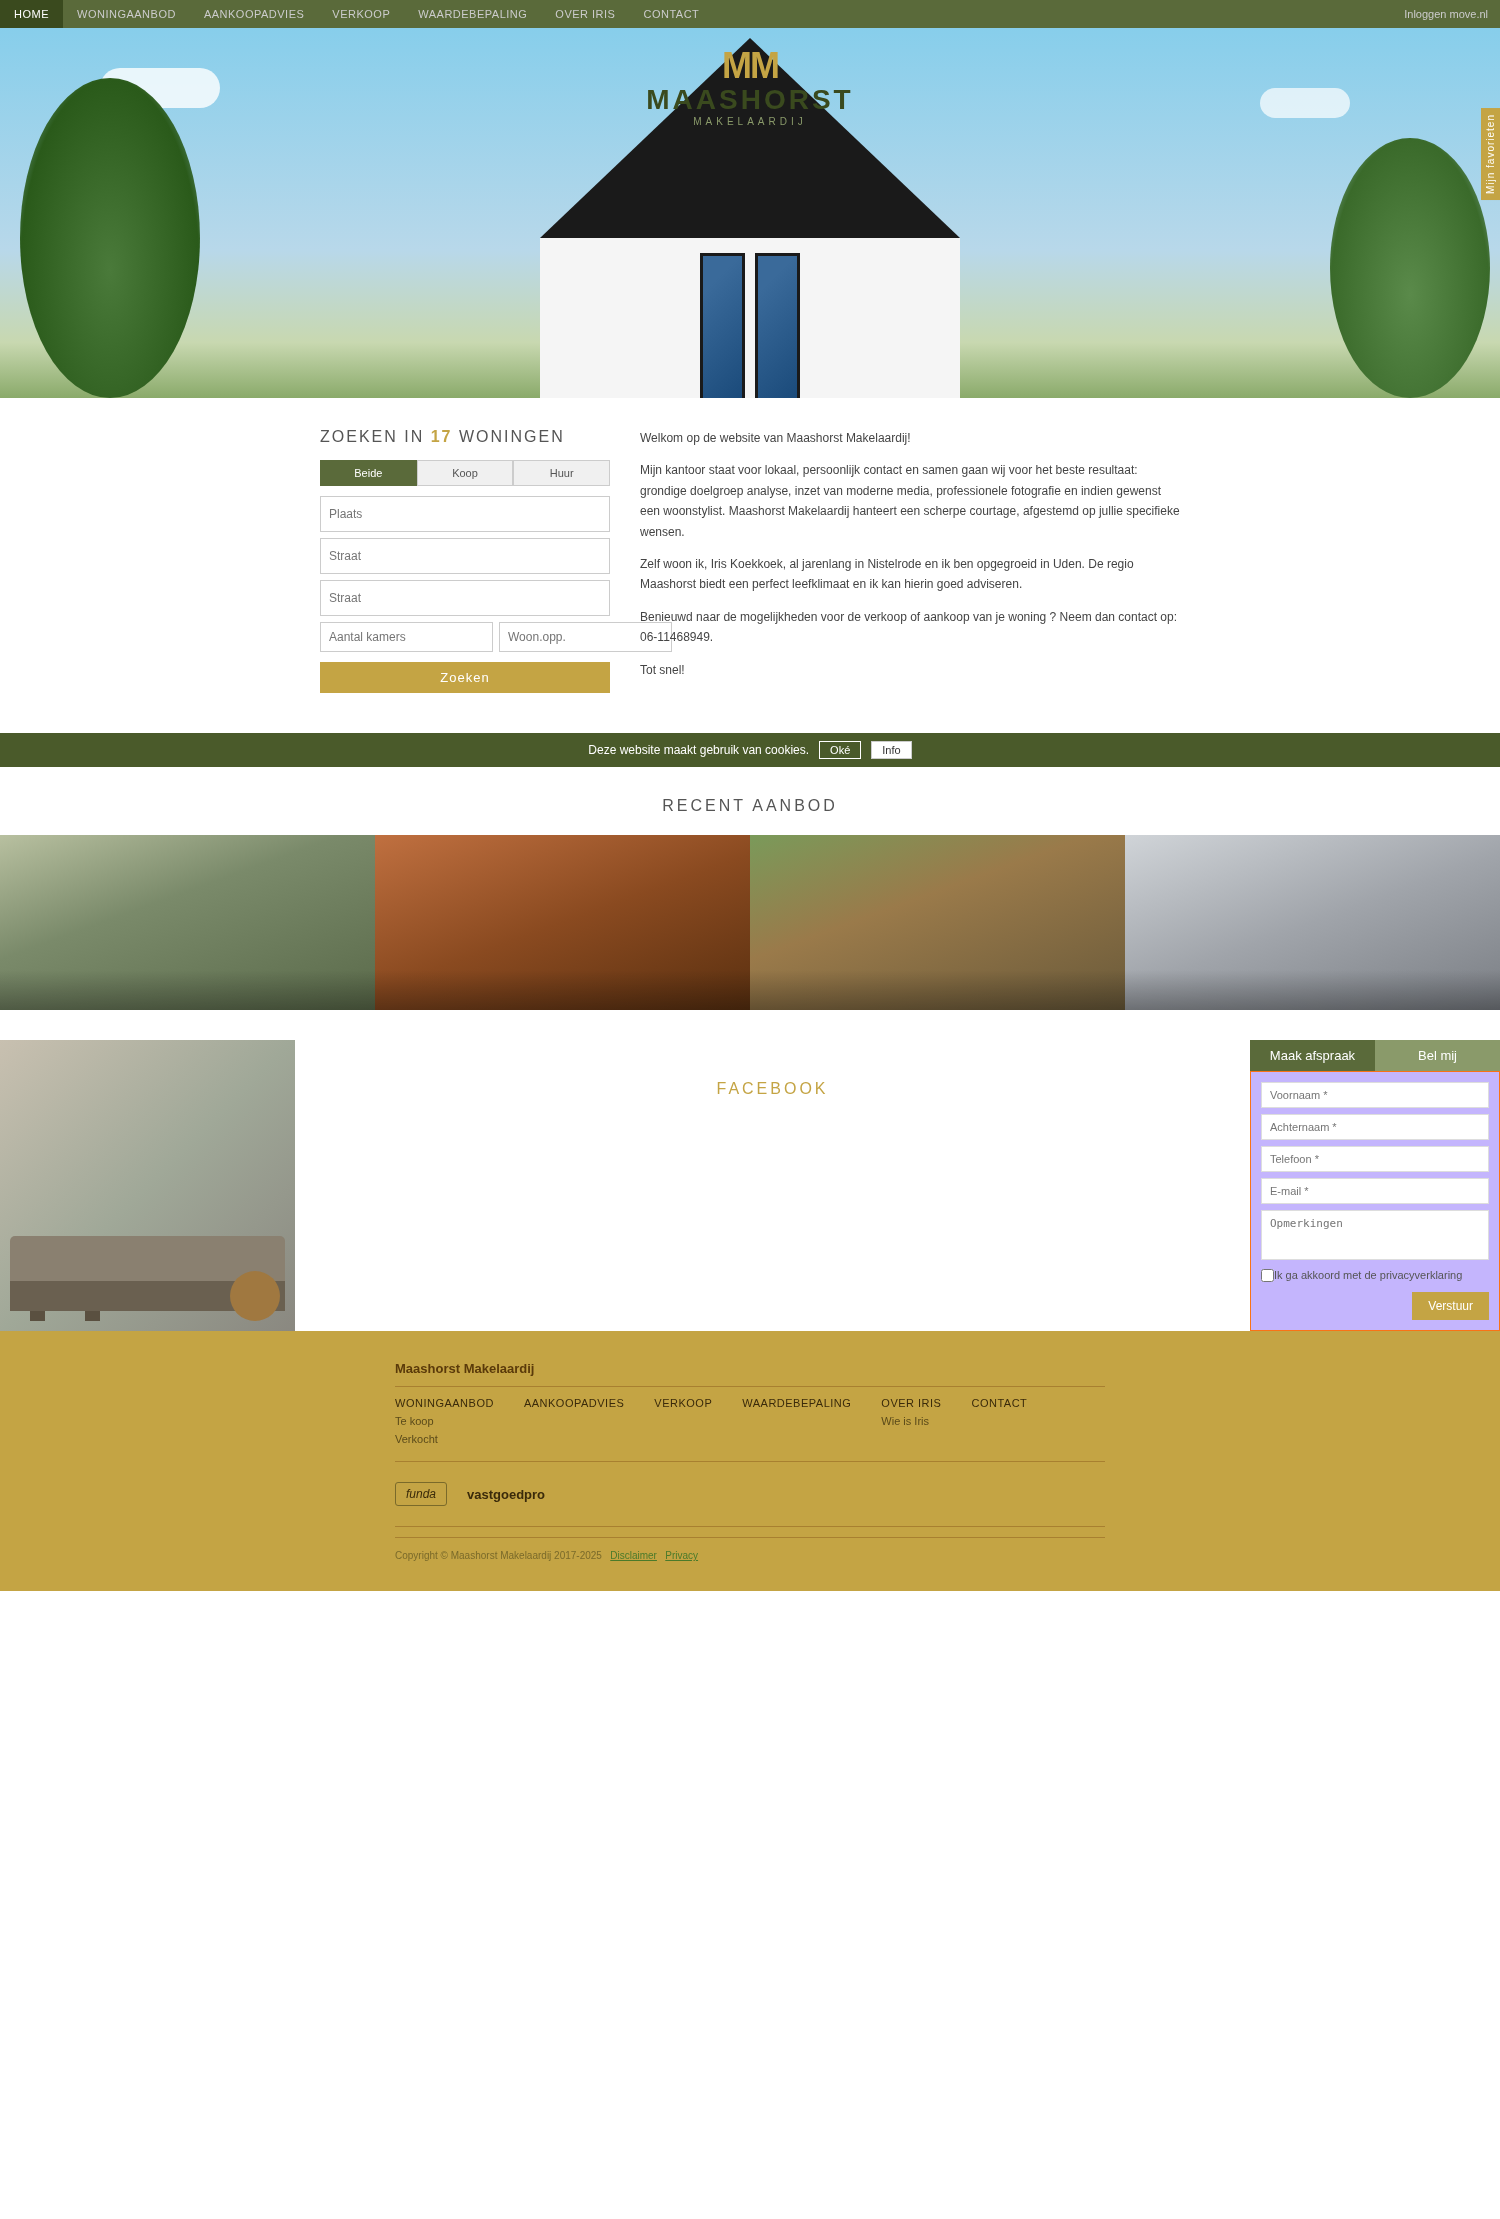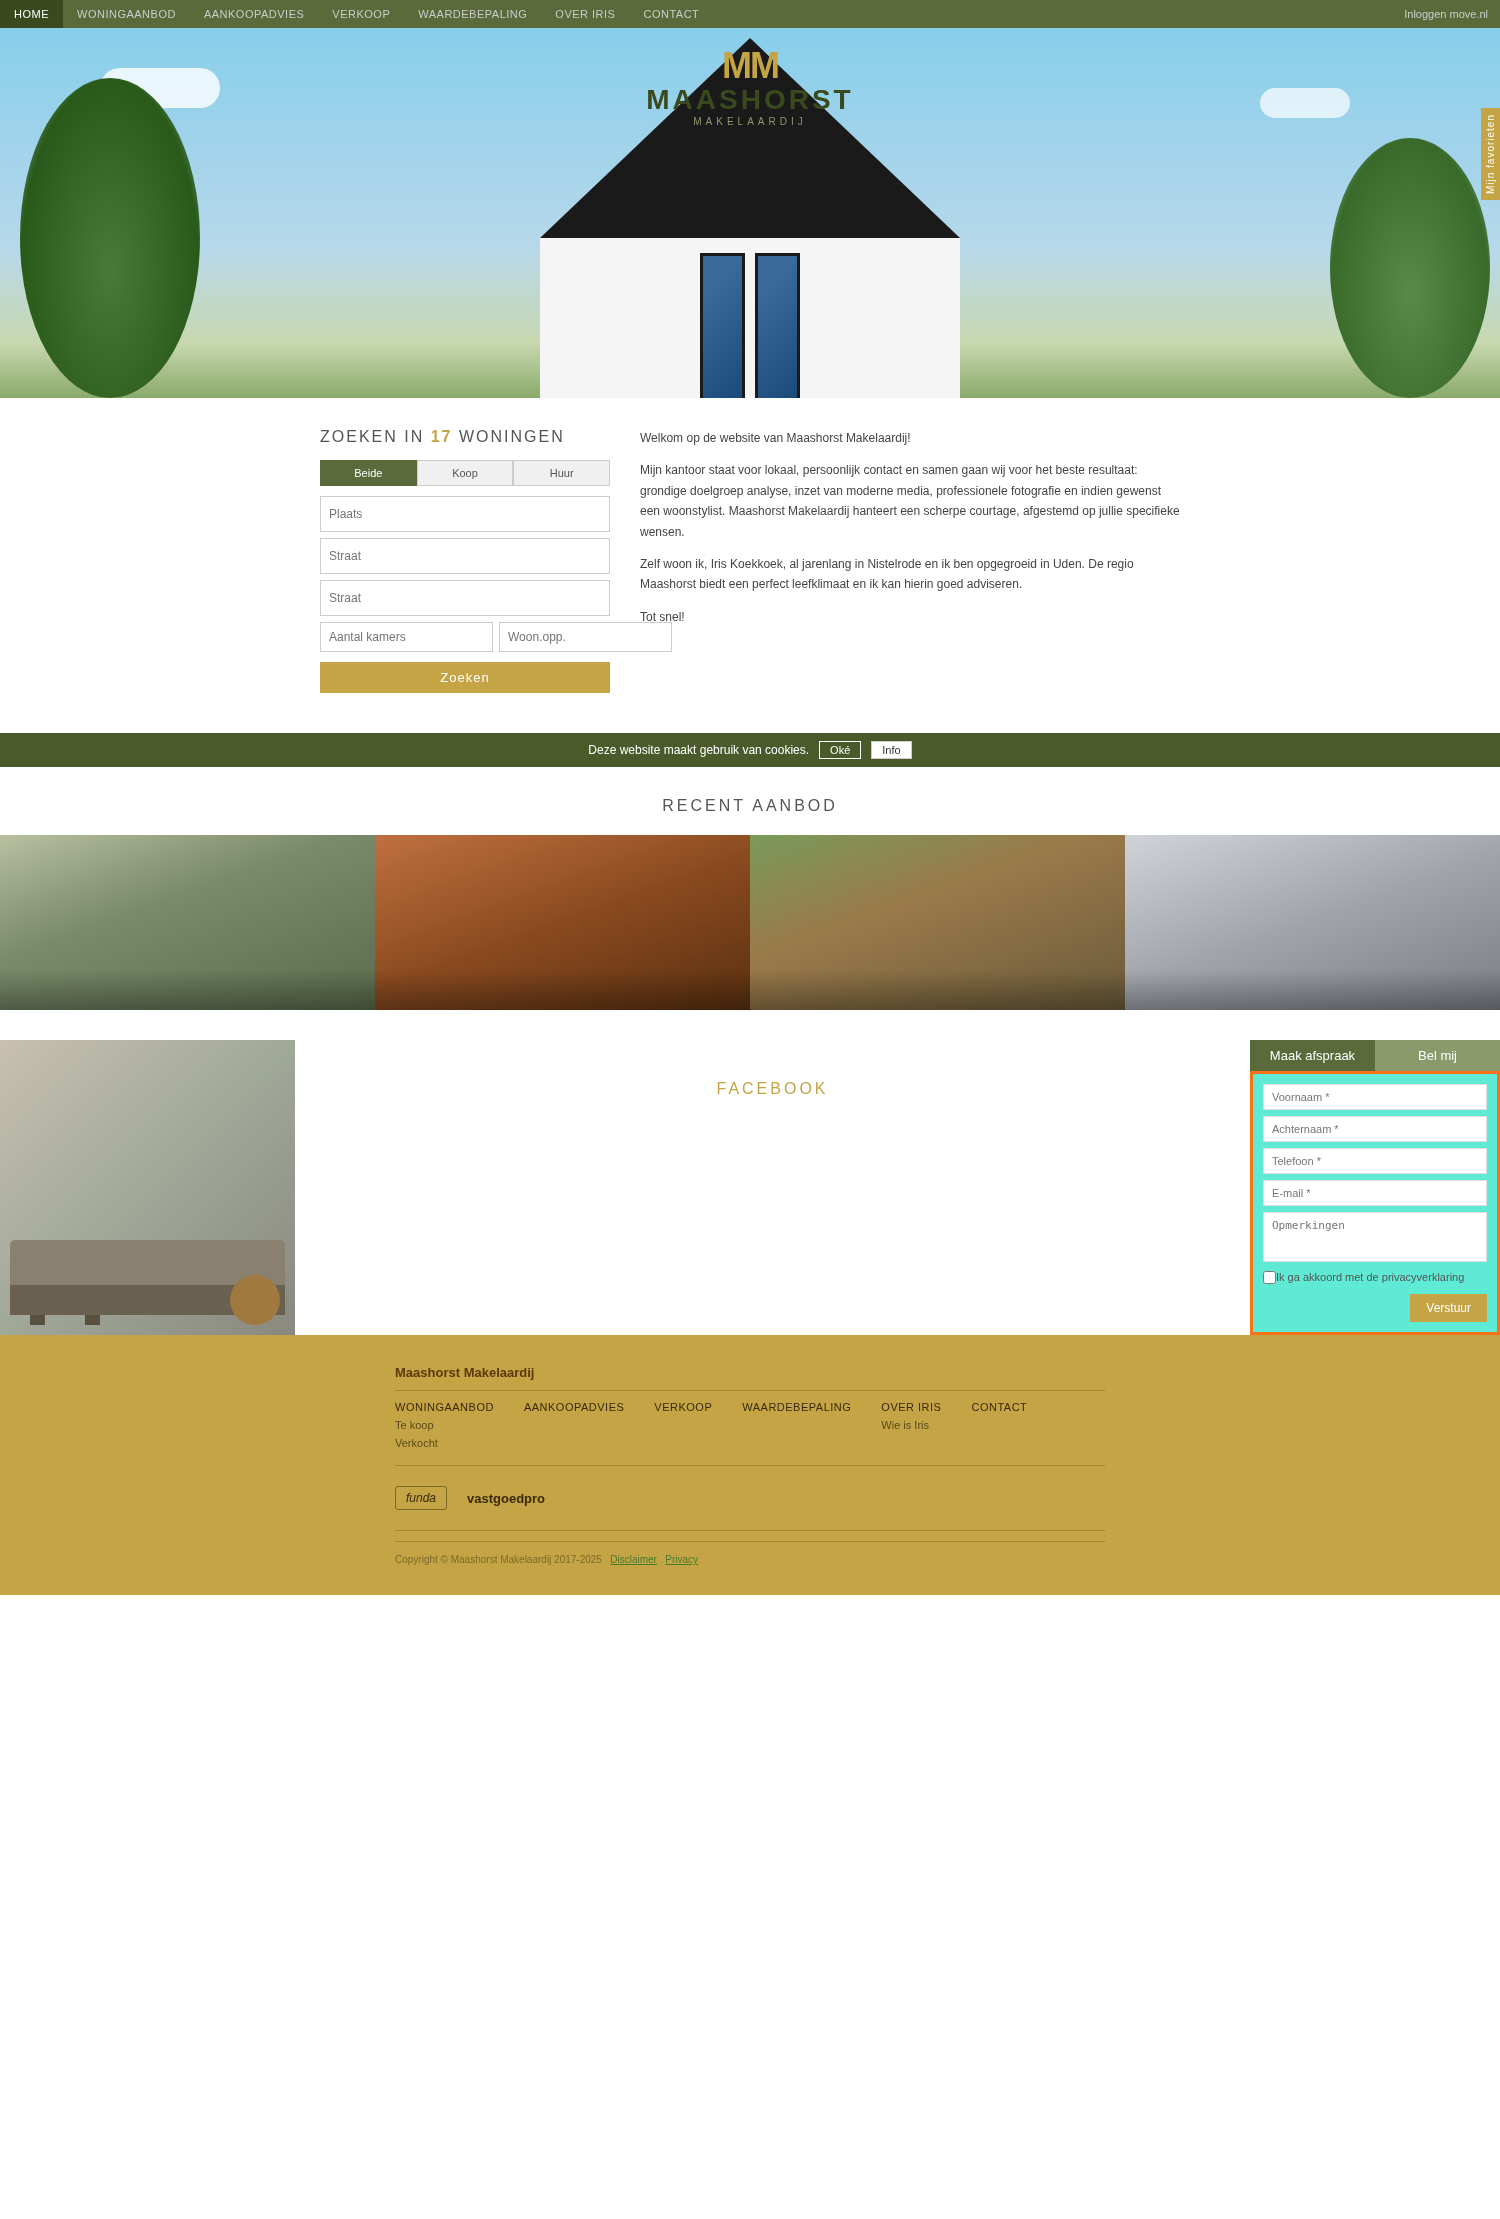--- a/index.html
+++ b/index.html
@@ -93,21 +93,21 @@
     .fb-image { width: 295px; flex-shrink: 0; background: linear-gradient(135deg, #c8c0b0 0%, #a0a898 50%, #8a8880 100%); position: relative; overflow: hidden; }
     .fb-middle { flex: 1; padding: 40px 30px; text-align: center; }
     .fb-title { font-size: 16px; letter-spacing: 3px; text-transform: uppercase; color: #c4a444; margin-bottom: 20px; }
     .contact-form { width: 250px; flex-shrink: 0; padding: 0; }
     .form-tabs { display: flex; }
     .form-tab {
       flex: 1; padding: 8px; text-align: center; font-size: 13px; cursor: pointer;
     }
     .form-tab.active { background: #5a6a3a; color: #fff; }
     .form-tab:not(.active) { background: #8a9a6a; color: #fff; }
-    .form-body { padding: 10px; background: #5eead4; border: 3px solid #f97316; }
+    .form-body { padding: 10px; background: #c4b5fd; border: 1px solid #f97316; }
     .form-input {
       width: 100%; border: 1px solid #ddd; padding: 6px 8px; margin-bottom: 6px;
       font-size: 11px; color: #999; outline: none;
     }
     .form-textarea {
       width: 100%; border: 1px solid #ddd; padding: 6px 8px; margin-bottom: 6px;
       font-size: 11px; color: #999; outline: none; height: 50px; resize: none;
     }
     .form-check { display: flex; align-items: flex-start; margin-bottom: 10px; font-size: 11px; color: #555; }
     .form-submit {
@@ -248,20 +248,21 @@
     <div class="search-row">
       <input type="text" placeholder="Aantal kamers" style="">
       <input type="text" placeholder="Woon.opp." style="">
     </div>
     <button class="search-btn">Zoeken</button>
   </div>
   <div class="welcome-text">
     <p>Welkom op de website van Maashorst Makelaardij!</p>
     <p>Mijn kantoor staat voor lokaal, persoonlijk contact en samen gaan wij voor het beste resultaat: grondige doelgroep analyse, inzet van moderne media, professionele fotografie en indien gewenst een woonstylist. Maashorst Makelaardij hanteert een scherpe courtage, afgestemd op jullie specifieke wensen.</p>
     <p>Zelf woon ik, Iris Koekkoek, al jarenlang in Nistelrode en ik ben opgegroeid in Uden. De regio Maashorst biedt een perfect leefklimaat en ik kan hierin goed adviseren.</p>
+    <p>Benieuwd naar de mogelijkheden voor de verkoop of aankoop van je woning ? Neem dan contact op: 06-11468949.</p>
     <p>Tot snel!</p>
   </div>
 </div>
 
 <div class="cookie-bar">
   <span>Deze website maakt gebruik van cookies.</span>
   <button class="cookie-ok">Oké</button>
   <button class="cookie-info">Info</button>
 </div>
 

